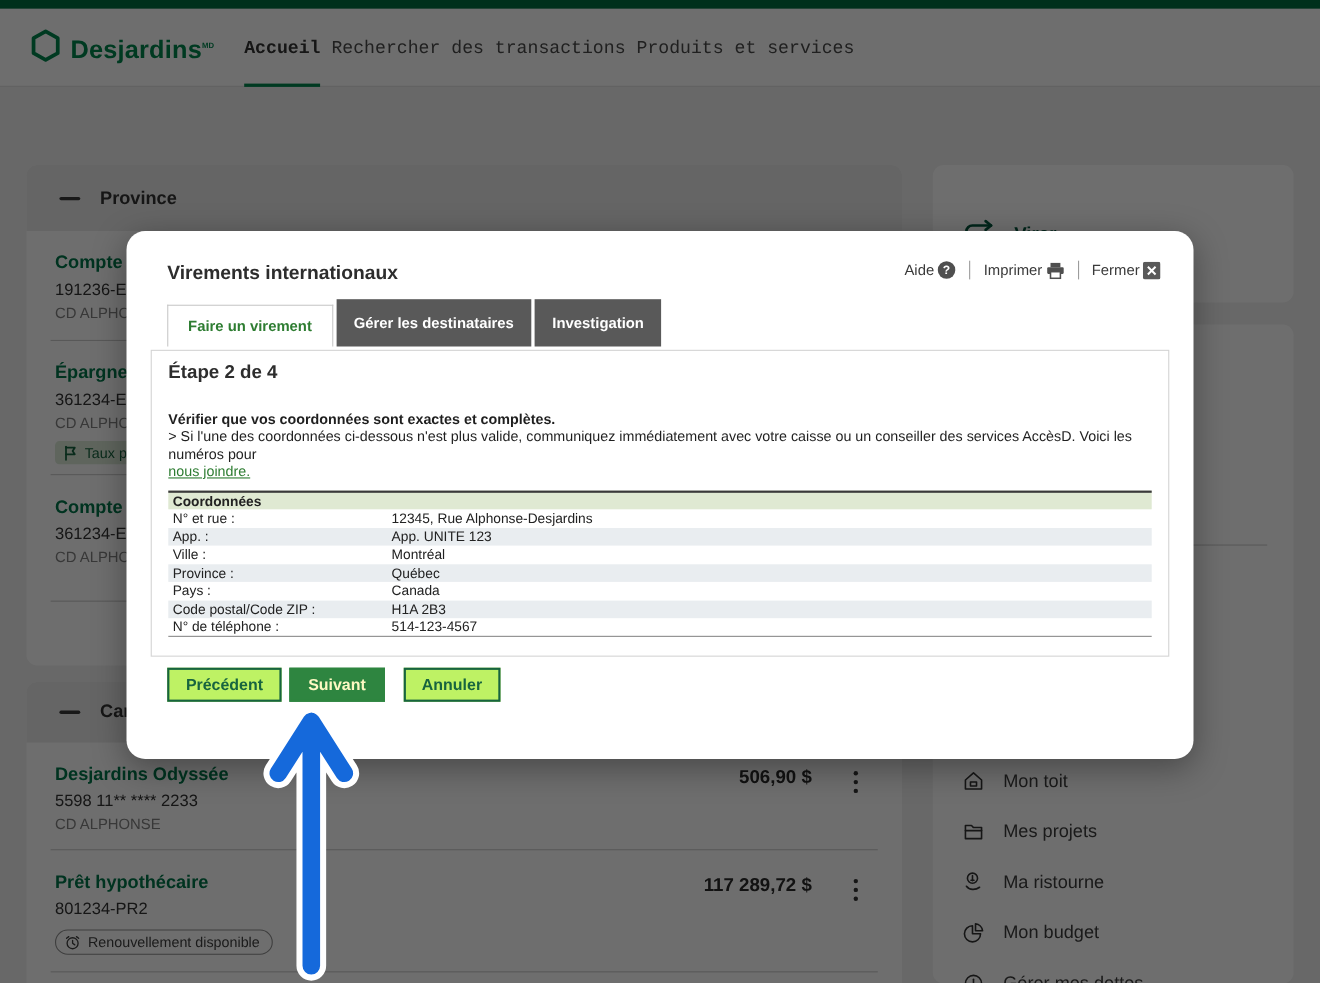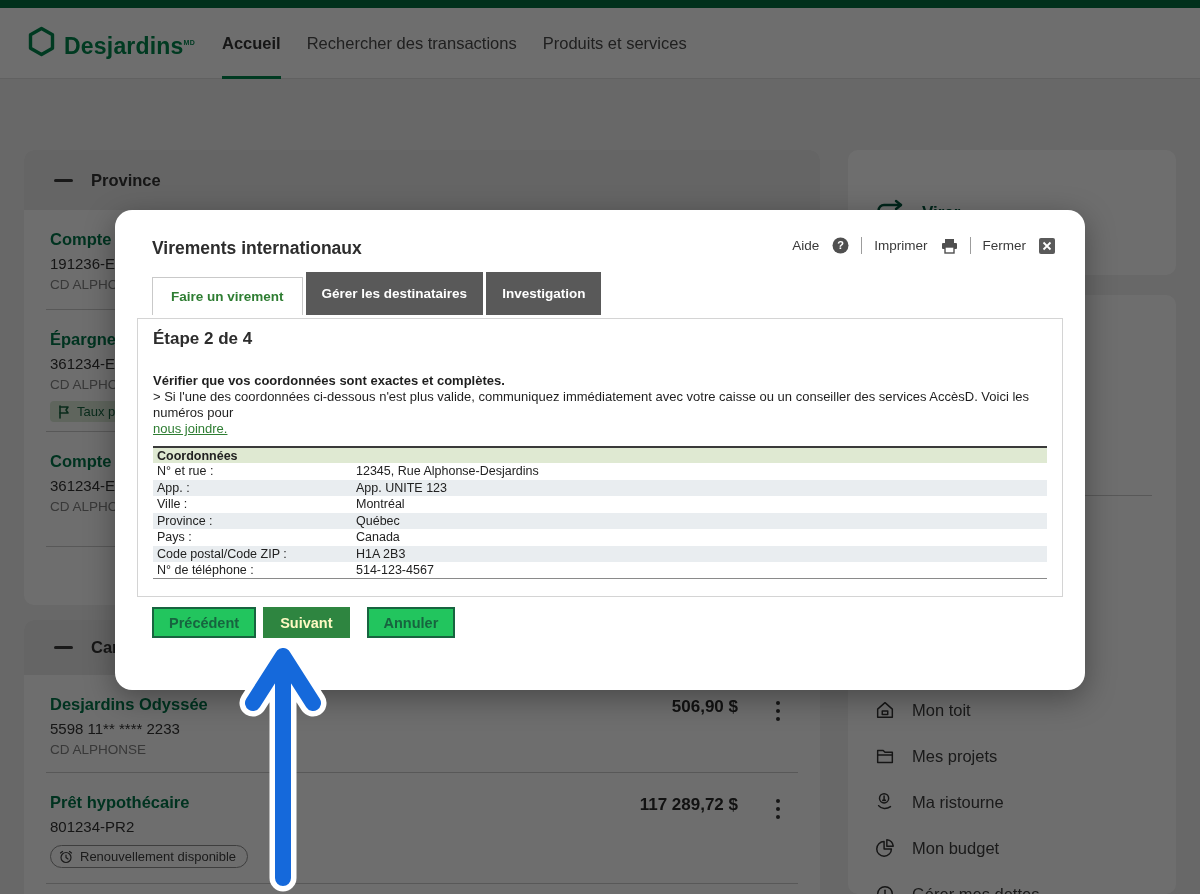--- a/index.html
+++ b/index.html
@@ -7,21 +7,21 @@
   body { font-family:"Liberation Sans", sans-serif; }
   #root { position:relative; width:1200px; height:894px; overflow:hidden; background:#f1f1f1; }
 
   
   .topstrip { position:absolute; left:0; top:0; right:0; height:8px; background:#00703f; z-index:1; }
   .appheader { position:absolute; left:0; top:8px; right:0; height:71px; background:#fff;
                border-bottom:1px solid #e0e0e0; z-index:1; }
   .logo { position:absolute; left:28px; top:18px; display:flex; align-items:flex-start; gap:9px; }
   .logo-word { font-size:23px; font-weight:bold; color:#00874e; letter-spacing:.2px; line-height:34px; }
   .logo-sup { font-size:7px; vertical-align:super; font-weight:bold; }
-  .mainnav { position:absolute; left:222px; top:0; height:71px; display:flex; gap:26px; }
+  .mainnav { position:absolute; left:222px; top:0; height:71px; display:flex; gap:10px;font-family:Liberation Mono, monospace; }
   .nav-item { position:relative; display:flex; align-items:center; font-size:16.5px; color:#4a4a4a; cursor:pointer; }
   .nav-item.active { font-weight:bold; color:#333; }
   .nav-item.active::after { content:""; position:absolute; left:0; right:0; bottom:0; height:3px; background:#00874e; }
   .logout-btn { position:absolute; right:18px; top:16px; height:39px; display:flex; align-items:center; gap:11px;
                 padding:0 18px; border:2px solid #00563c; border-radius:7px; background:#fff;
                 color:#00563c; font-weight:bold; font-size:16px; cursor:pointer; }
 
   .card { position:absolute; background:#fff; border-radius:10px; z-index:1; }
   .card-header { height:60px; background:#e9e9e9; border-radius:10px 10px 0 0; display:flex; align-items:center;
                  padding-left:30px; gap:18px; font-size:16.5px; font-weight:bold; color:#333; }
@@ -59,21 +59,21 @@
 
   
   .overlay { position:absolute; inset:0; background:rgba(0,0,0,0.57); z-index:2; }
 
   
   .modal { position:absolute; left:115px; top:210px; width:970px; height:480px; background:#fff;
            border-radius:17px; z-index:3; box-shadow:0 8px 30px rgba(0,0,0,.35); }
   .modal-title { position:absolute; left:37px; top:28px; font-size:17.5px; font-weight:bold; color:#2d2d2d; }
   .modal-actions { position:absolute; right:30px; top:27px; display:flex; align-items:center; gap:12px;
                    font-size:13.5px; color:#3a3a3a; }
-  .m-action { display:flex; align-items:center; gap:13px; cursor:pointer; }
+  .m-action { display:flex; align-items:center; gap:3px; cursor:pointer; }
   .v-sep { width:1px; height:17px; background:#9c9c9c; }
 
   .tabs { position:absolute; left:37px; top:62px; display:flex; gap:3px; align-items:flex-end; }
   .tab { height:43px; background:#595959; color:#fff; font-weight:bold; font-size:13.5px;
          padding:16px 16px; display:flex; align-items:center; cursor:pointer; }
   .tab.active { background:#fff; border:1px solid #c9c9c9; border-bottom:none; color:#2e7d32; height:38px; padding:0 18px; }
 
   .content-box { position:absolute; left:22px; top:108px; width:926px; height:279px; border:1px solid #d4d4d4; }
   .step-title { margin:10px 0 0 15px; font-size:17px; font-weight:bold; color:#2d2d2d; }
   .intro { margin:24px 15px 0 15px; font-size:13px; color:#1f1f1f; line-height:16px; }
@@ -82,21 +82,21 @@
 
   .ctable { margin:9px 15px 0 15px; width:894px; font-size:12.5px; color:#222; }
   .trow { display:flex; align-items:center; height:16.5px; padding-left:4px; }
   .trow.theader { background:#dfe9d2; font-weight:bold; border-top:2px solid #3a3a3a; height:17px; }
   .trow.alt { background:#e9edf0; }
   .trow.last { border-bottom:1px solid #8a8a8a; }
   .tlabel { width:199px; flex:none; }
 
   .modal-buttons { position:absolute; left:37px; top:397px; display:flex; }
   .btn { height:31px; display:flex; align-items:center; justify-content:center; font-weight:bold;
-         font-size:14.5px; border:2px solid #17643f; background:#22c55e; color:#17643f; padding:0 15px; cursor:pointer; }
+         font-size:14.5px; border:2px solid #17643f; background:#bef264; color:#17643f; padding:0 15px; cursor:pointer; }
   .btn.primary { background:#2e8540; border-color:#2e8540; color:#fef9c3; margin-left:7px; }
   .btn.cancel { margin-left:17px; }
 
   .arrow-svg { position:absolute; left:230px; top:640px; z-index:4; overflow:visible; pointer-events:none; }
 
   .icon-stroke { stroke:#333; fill:none; stroke-width:1.6; stroke-linecap:round; stroke-linejoin:round; }
   .icon-green  { stroke:#00563c; fill:none; stroke-width:2; stroke-linecap:round; stroke-linejoin:round; }
 </style>
 </head>
 <body>

